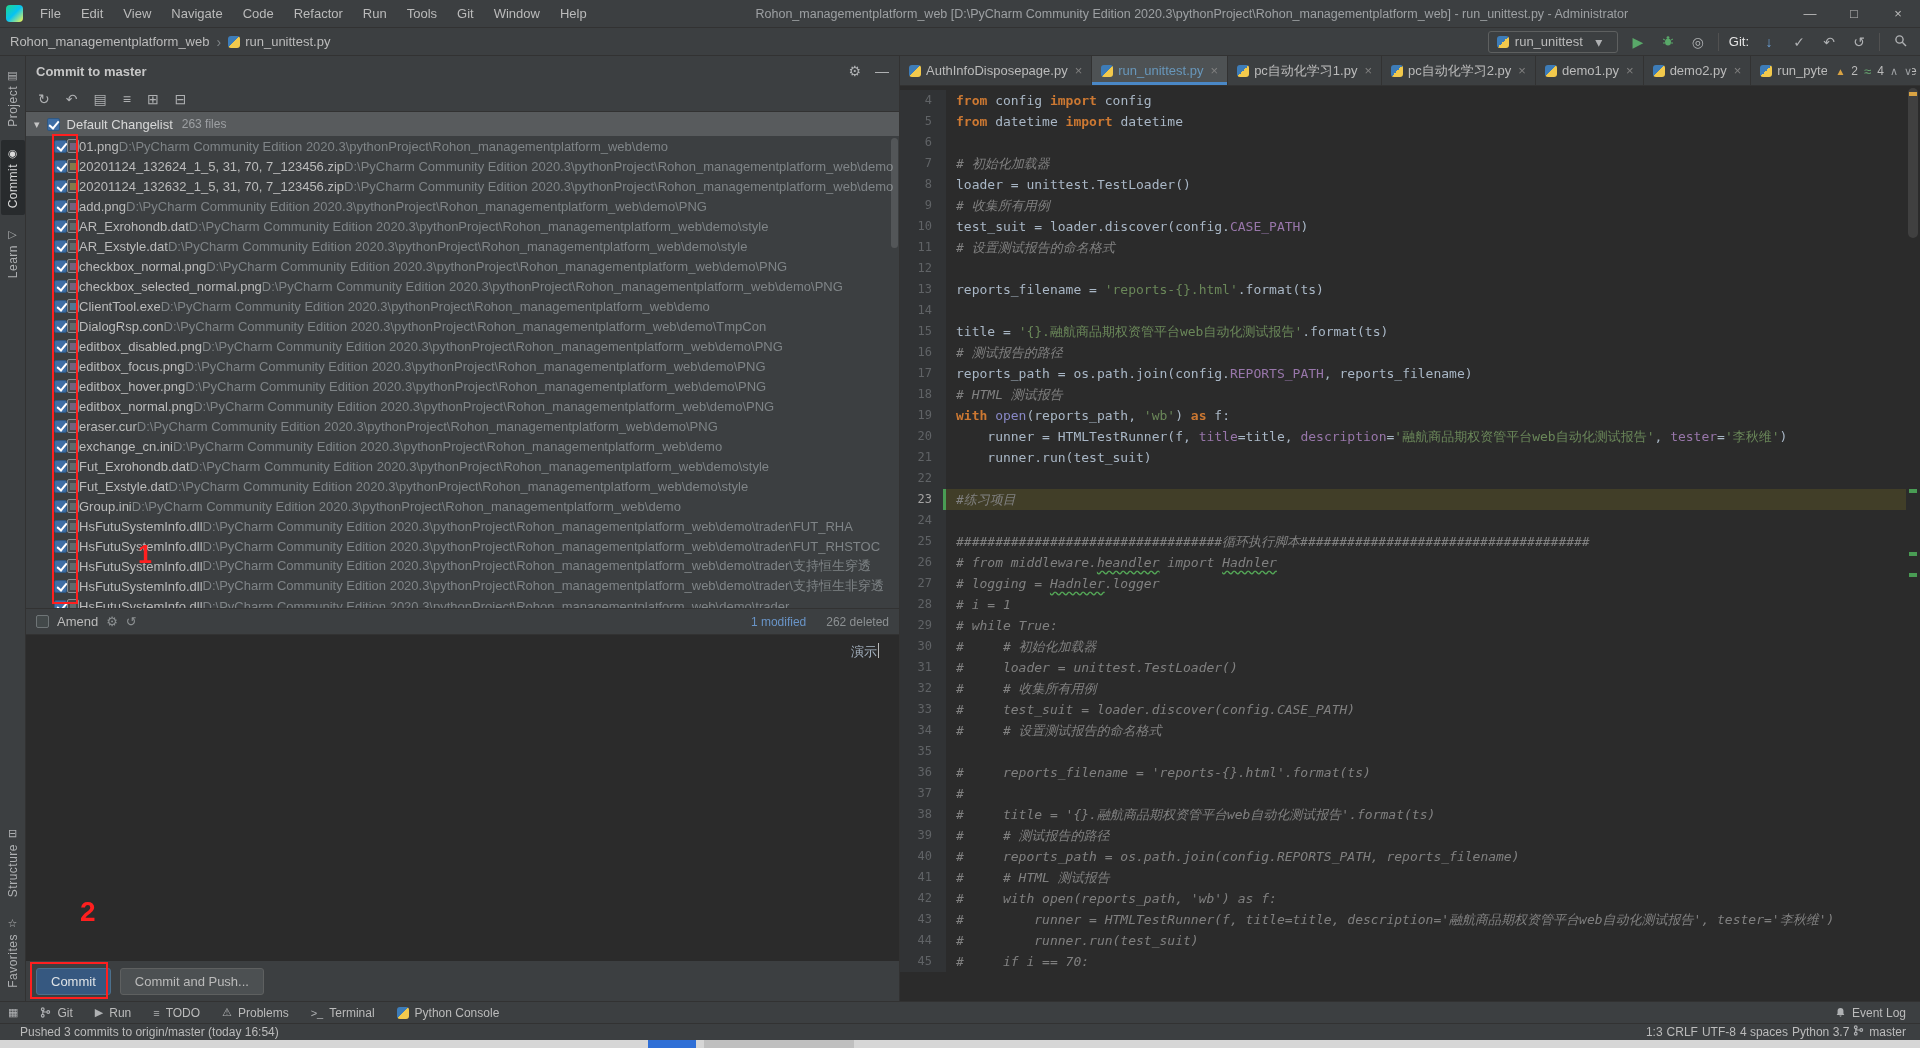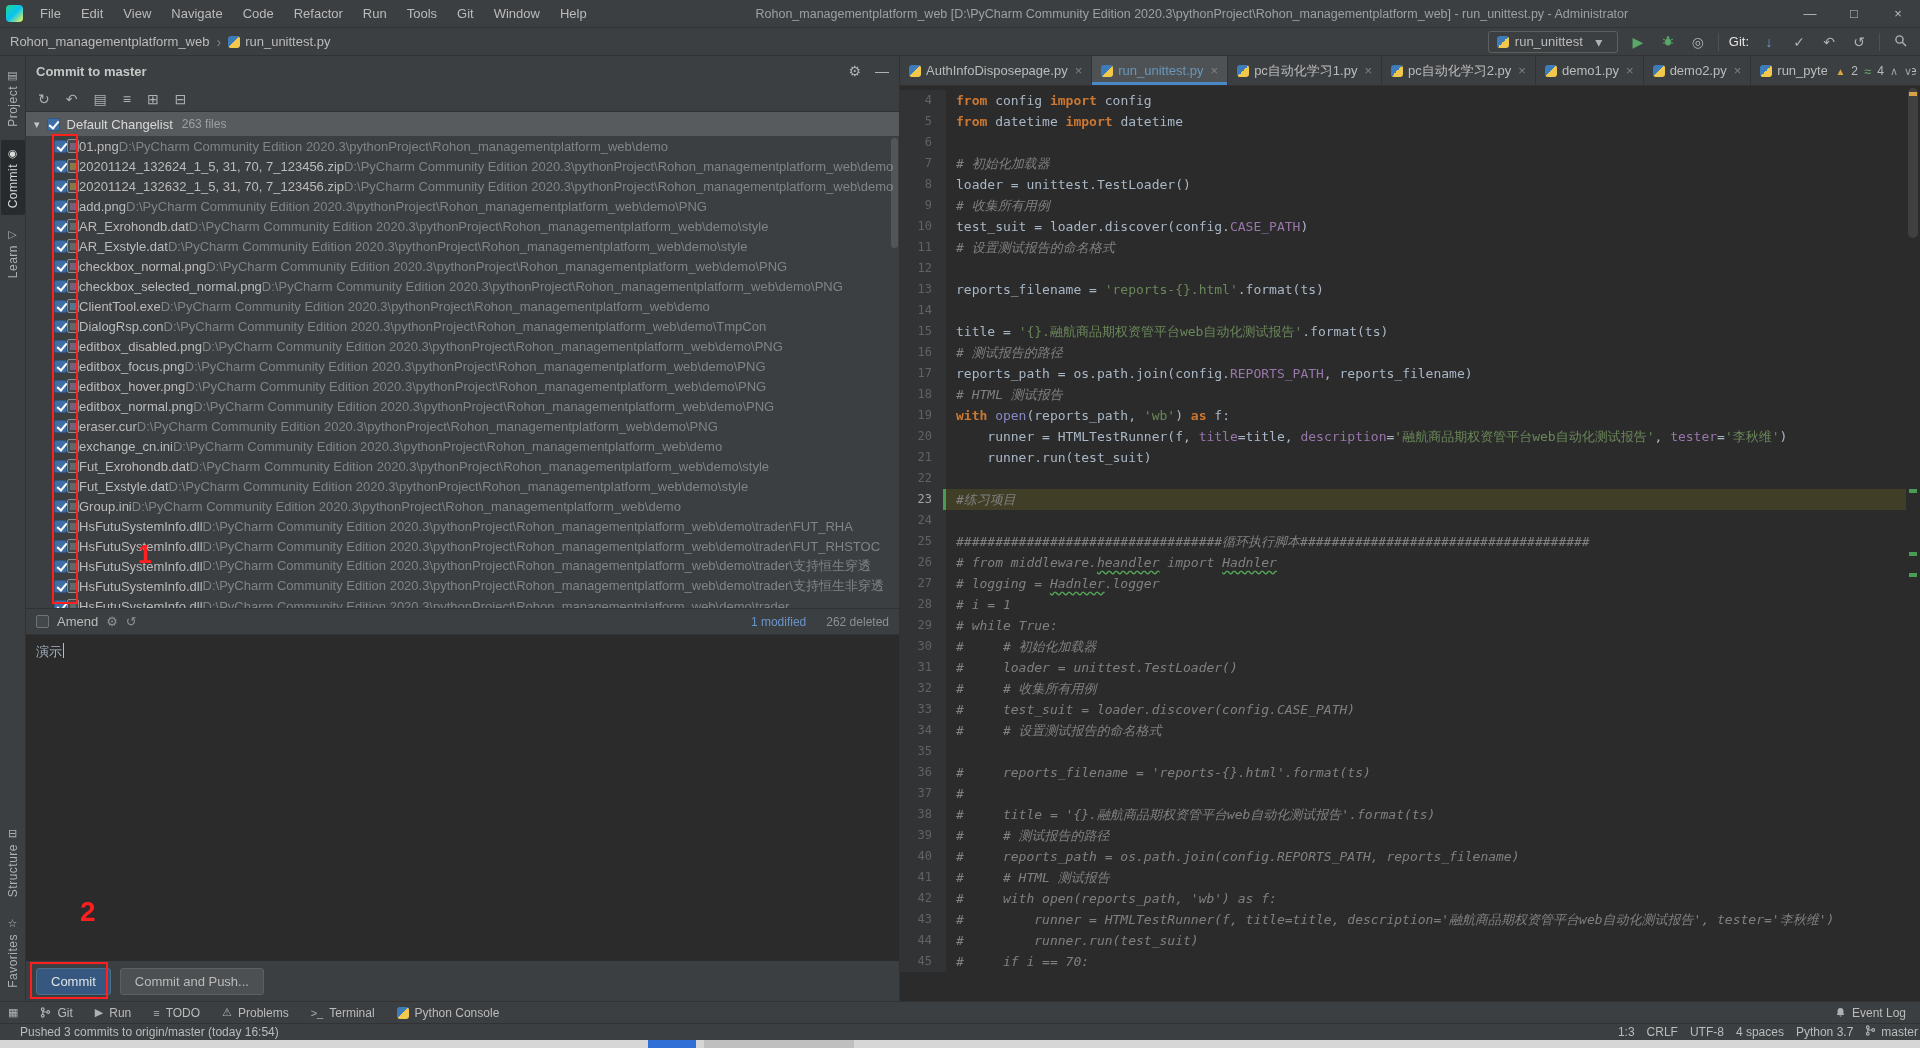--- a/index.html
+++ b/index.html
@@ -74,22 +74,22 @@
   .checkbox.checked::after { content:""; position:absolute; left:3.5px; top:0.5px; width:4px; height:8px;
     border:solid #ffffff; border-width:0 2px 2px 0; transform:rotate(40deg); }
   .checkbox.empty { background:#43494a; border:1px solid #6f7577; }
 
   .cp-amend { height:26px; border-top:1px solid #323232; display:flex; align-items:center; gap:8px; padding:0 10px; }
   .cp-amend .dim { color:#8c9092; font-size:13px; }
   .cp-summary { margin-left:auto; display:flex; gap:20px; font-size:12px; }
   .cp-summary .mod { color:#6994c7; }
   .cp-summary .del { color:#8c9092; }
 
-  .cp-message { flex:1; background:#2b2b2b; border-top:1px solid #323232; padding:8px 10px;
-    font-family:"DejaVu Sans Mono", monospace; color:#a9b7c6; }
+  .cp-message { flex:1; background:#2b2b2b; border-top:1px solid #323232; padding:8px 20px;
+    font-family:"DejaVu Sans Mono", monospace; color:#a9b7c6;text-align:right; }
   .caret { display:inline-block; width:1px; height:15px; background:#bbbbbb; margin-left:1px; vertical-align:-2px; }
 
   .cp-buttons { height:40px; display:flex; align-items:center; gap:9px; padding:0 10px; }
   .btn { height:27px; padding:0 14px; background:#4c5052; border:1px solid #5e6060; border-radius:3px;
     color:#bbbbbb; font-size:13px; font-family:inherit; }
   .btn.primary { background:#365880; border-color:#4c708c; color:#dfe3e6; }
 
   
   .editor { flex:1; display:flex; flex-direction:column; min-width:0; }
   .ed-tabs { height:30px; background:#3c3f41; border-bottom:1px solid #323232; display:flex; position:relative; overflow:hidden; }
@@ -131,22 +131,22 @@
 
   
   .bottom-tools { position:absolute; top:1001px; left:0; width:1920px; height:22px; background:#3c3f41;
     border-top:1px solid #323232; display:flex; align-items:center; padding:0 8px; font-size:12px; }
   .bt-left { display:flex; align-items:center; gap:22px; }
   .tw-btn { display:flex; align-items:center; gap:6px; color:#bbbbbb; }
   .tw-icon { color:#afb1b3; font-size:11px; display:flex; align-items:center; }
   .bt-right { margin-left:auto; display:flex; align-items:center; gap:6px; color:#bbbbbb; padding-right:6px; }
 
   .status-bar { position:absolute; top:1023px; left:0; width:1920px; height:17px; background:#3c3f41;
-    border-top:1px solid #323232; display:flex; align-items:center; padding:0 2px 0 20px; font-size:12px; color:#bbbbbb; }
-  .sb-right { margin-left:auto; display:flex; align-items:center; gap:12px;text-align:right; }
+    border-top:1px solid #323232; display:flex; align-items:center; padding:0 14px 0 20px; font-size:12px; color:#bbbbbb; }
+  .sb-right { margin-left:auto; display:flex; align-items:center; gap:4px;text-align:right; }
   .branch-widget { display:flex; align-items:center; gap:5px; }
 
   .taskbar-strip { position:absolute; top:1040px; left:0; width:1920px; height:8px; background:#d6d6d6; }
   .tb-frag { position:absolute; top:0; height:8px; display:block; }
   .tb-frag.blue { left:648px; width:48px; background:#2f6fd6; }
   .tb-frag.gray { left:704px; width:150px; background:#bfbfbf; }
 
   
   .file-icon { width:12px; height:14px; border:1px solid #8a8f92; border-radius:2px; position:relative; flex:none; background:#46494b; }
   .file-icon::after { content:""; position:absolute; left:2px; right:2px; top:3px; bottom:2px; background:currentColor; opacity:.55; }

